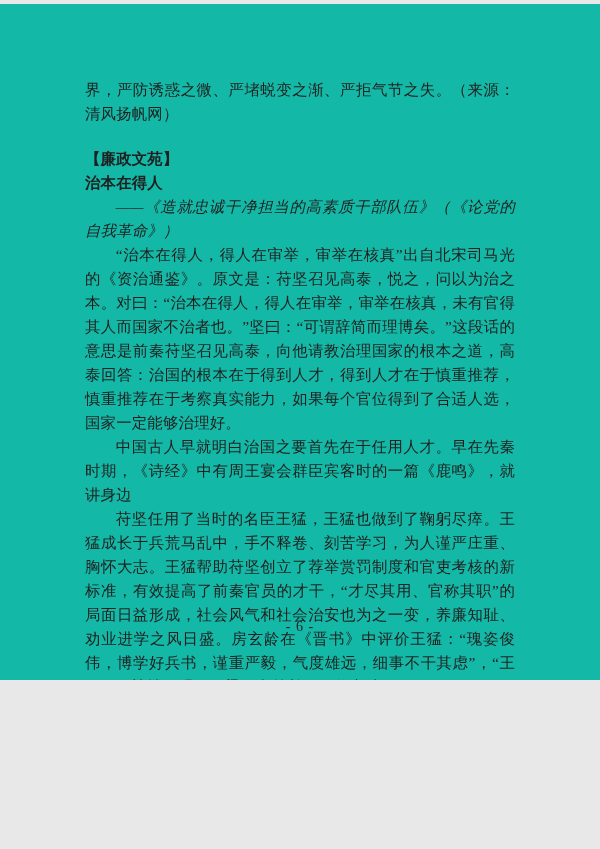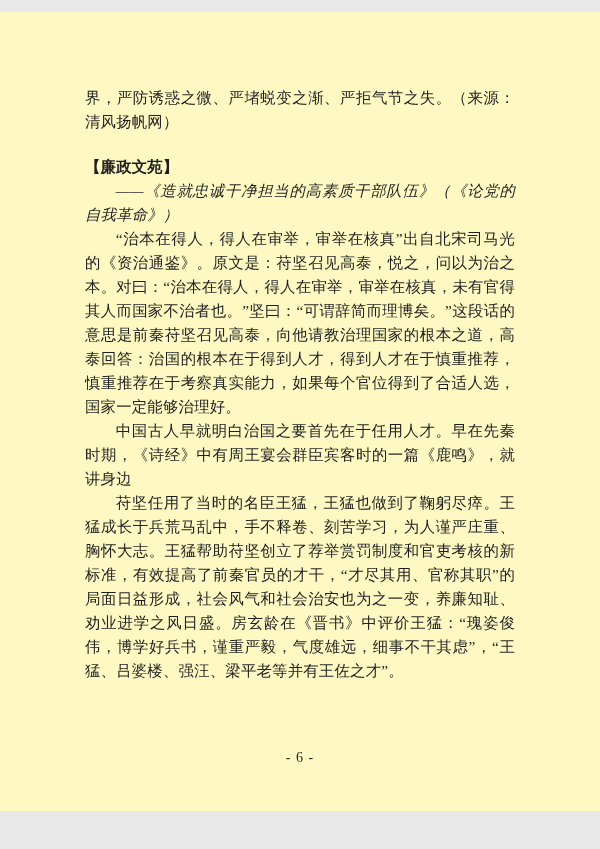--- a/index.html
+++ b/index.html
@@ -3,23 +3,23 @@
 <meta charset="utf-8">
 <style>
   html, body {
     margin: 0;
     padding: 0;
     background: #e8e8e8;
   }
   .page {
     position: relative;
     width: 600px;
-    height: 799px;
-    margin: 12px auto;
-    background: #fef9c3;
+    height: 676px;
+    margin: 4px auto;
+    background: #14b8a6;
     font-family: "Liberation Serif", "DejaVu Serif", serif;
     color: #1f1f1f;
     overflow: hidden;
   }
   .content {
     position: absolute;
     top: 74px;
     left: 85px;
     right: 85px;
   }
@@ -66,20 +66,21 @@
 </style>
 </head>
 <body>
 
 <div class="page">
   <div class="content">
     <p>界，严防诱惑之微、严堵蜕变之渐、严拒气节之失。（来源：清风扬帆网）</p>
 
     <p class="section-header">【廉政文苑】</p>
 
+    <p class="article-title">治本在得人</p>
 
 
     <p class="indent attribution">——《造就忠诚干净担当的高素质干部队伍》（《论党的自我革命》）</p>
 
     <p class="indent">“治本在得人，得人在审举，审举在核真”出自北宋司马光的《资治通鉴》。原文是：苻坚召见高泰，悦之，问以为治之本。对曰：“治本在得人，得人在审举，审举在核真，未有官得其人而国家不治者也。”坚曰：“可谓辞简而理博矣。”这段话的意思是前秦苻坚召见高泰，向他请教治理国家的根本之道，高泰回答：治国的根本在于得到人才，得到人才在于慎重推荐，慎重推荐在于考察真实能力，如果每个官位得到了合适人选，国家一定能够治理好。</p>
 
     <p class="indent">中国古人早就明白治国之要首先在于任用人才。早在先秦时期，《诗经》中有周王宴会群臣宾客时的一篇《鹿鸣》，就讲身边</p>
 
     <p class="indent">苻坚任用了当时的名臣王猛，王猛也做到了鞠躬尽瘁。王猛成长于兵荒马乱中，手不释卷、刻苦学习，为人谨严庄重、胸怀大志。王猛帮助苻坚创立了荐举赏罚制度和官吏考核的新标准，有效提高了前秦官员的才干，“才尽其用、官称其职”的局面日益形成，社会风气和社会治安也为之一变，养廉知耻、劝业进学之风日盛。房玄龄在《晋书》中评价王猛：“瑰姿俊伟，博学好兵书，谨重严毅，气度雄远，细事不干其虑”，“王猛、吕婆楼、强汪、梁平老等并有王佐之才”。</p>
   </div>

